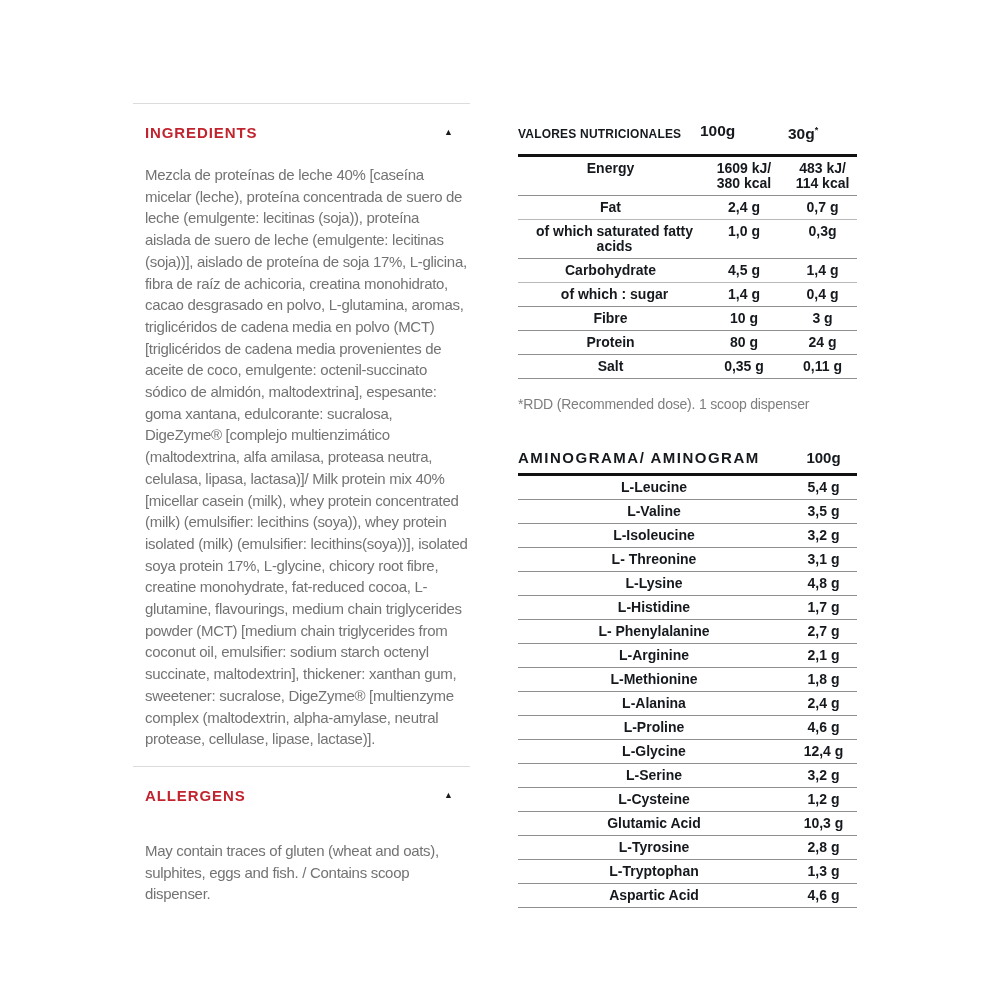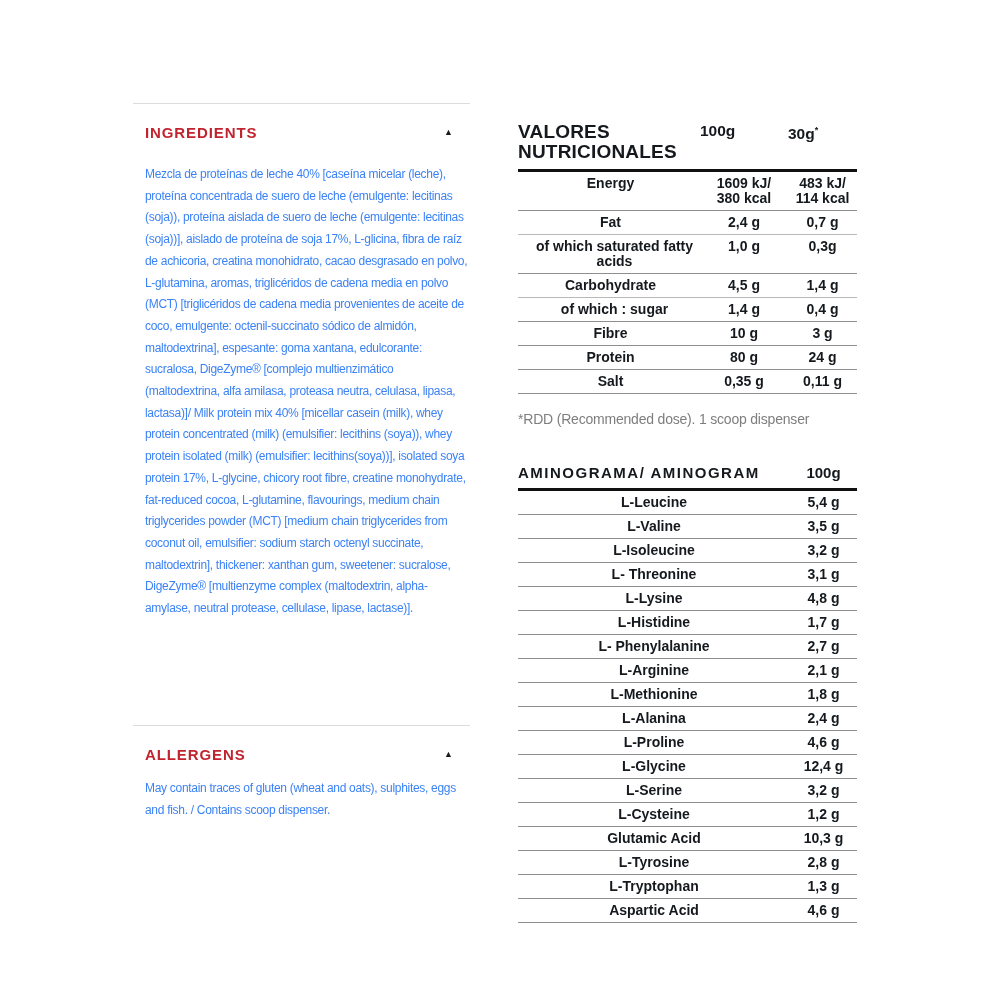--- a/index.html
+++ b/index.html
@@ -6,32 +6,32 @@
   .page{position:relative;width:1000px;height:1000px;background:#ffffff;overflow:hidden;
         font-family:"Liberation Sans",sans-serif;padding-left:14px;}
 
   
   .left-col{position:absolute;left:133px;top:103px;width:337px;}
   .divider{border-top:1px solid #dcdcdc;height:0;}
   .sec-head{display:flex;justify-content:space-between;align-items:center;
             margin-top:20px;padding:0 17px 0 12px;cursor:pointer;}
   .sec-title{margin:0;font-size:15px;font-weight:700;letter-spacing:0.9px;color:#c1242e;}
   .caret{font-size:9px;color:#1a1a1a;line-height:1;}
-  .body-text{margin:23px 0 0;padding:0 2px 0 12px;color:#3b82f6;
-             font-size:12px;line-height:21.7px;letter-spacing:-0.3px;}
+  .body-text{margin:23px 0 0;padding:0 2px 0 12px;color:#737373;
+             font-size:15px;line-height:21.7px;letter-spacing:-0.3px;}
   .ing-body{min-height:545px;margin-bottom:16px;}
-  .allergens-body{margin-top:15px;}
+  .allergens-body{margin-top:36px;}
 
   
   .right-col{position:absolute;left:518px;top:122px;width:339px;color:#15191d;}
   table{border-collapse:collapse;table-layout:fixed;width:339px;
         font-weight:700;color:#15191d;}
   th{vertical-align:top;text-align:left;padding:0 0 7px 0;
      border-bottom:3px solid #111111;}
-  .t-title{font-size:19px;line-height:20px;letter-spacing:0.2px;}
+  .t-title{font-size:12px;line-height:25px;letter-spacing:0.2px;}
   .col-head{font-size:15.5px;line-height:17px;}
   sup{font-size:9px;}
   td{vertical-align:top;padding:4px 0 4px;font-size:14px;line-height:15px;
      border-top:1px solid #8f8f8f;text-align:center;}
   tbody tr:first-child td{border-top:none;}
   table{border-bottom:1px solid #8f8f8f;}
   td.lbl{padding-left:3px;}
   tr.subrow td{border-top-color:#b9b9b9;}
   tr.subrow td.lbl{padding-left:11px;}
   td.val{white-space:pre-line;}

